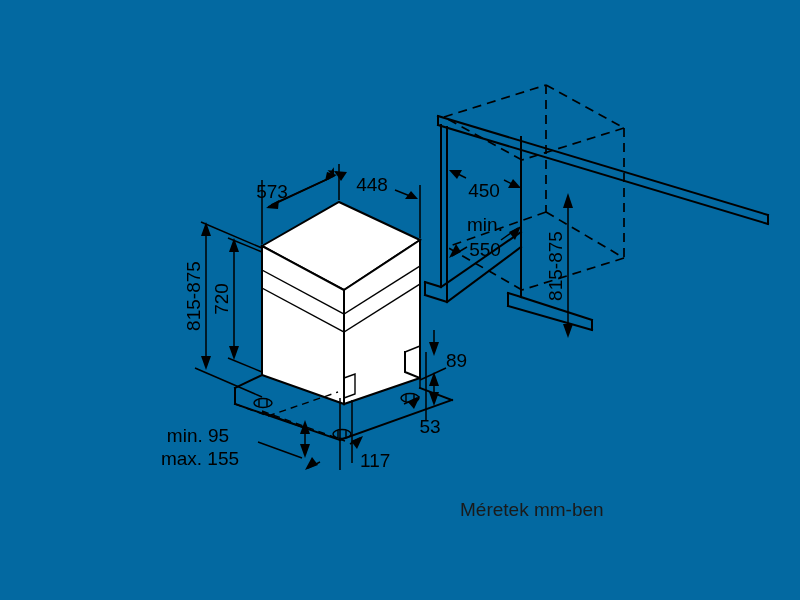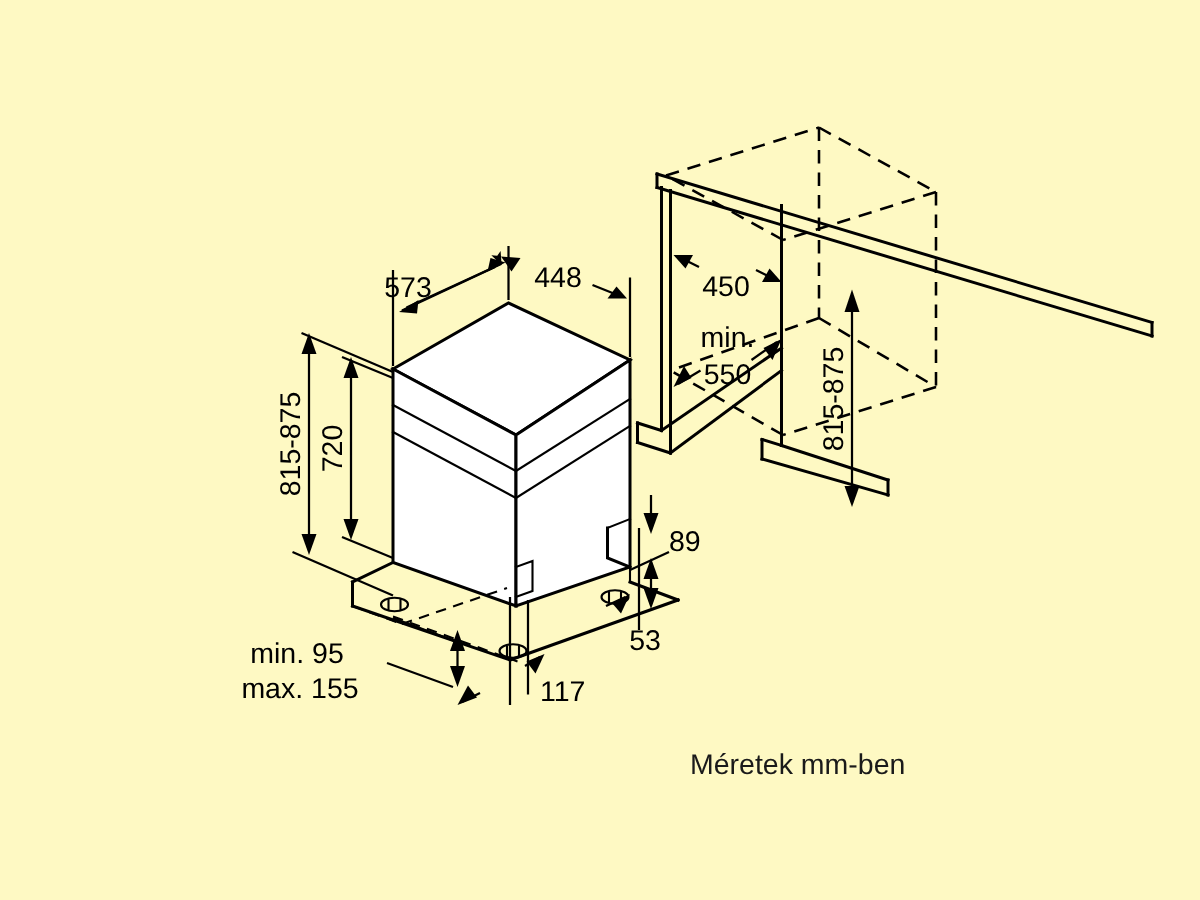--- a/index.html
+++ b/index.html
@@ -10,21 +10,21 @@
   body {
     width: 800px;
     height: 600px;
     overflow: hidden;
     font-family: "Liberation Sans", sans-serif;
   }
   #drawing-root {
     position: relative;
     width: 800px;
     height: 600px;
-    background: #fef9c3;
+    background: #0369a1;
   }
   svg#technical-drawing {
     display: block;
     width: 800px;
     height: 600px;
   }
   .solid-line {
     stroke: #000000;
     fill: none;
     stroke-width: 2;

